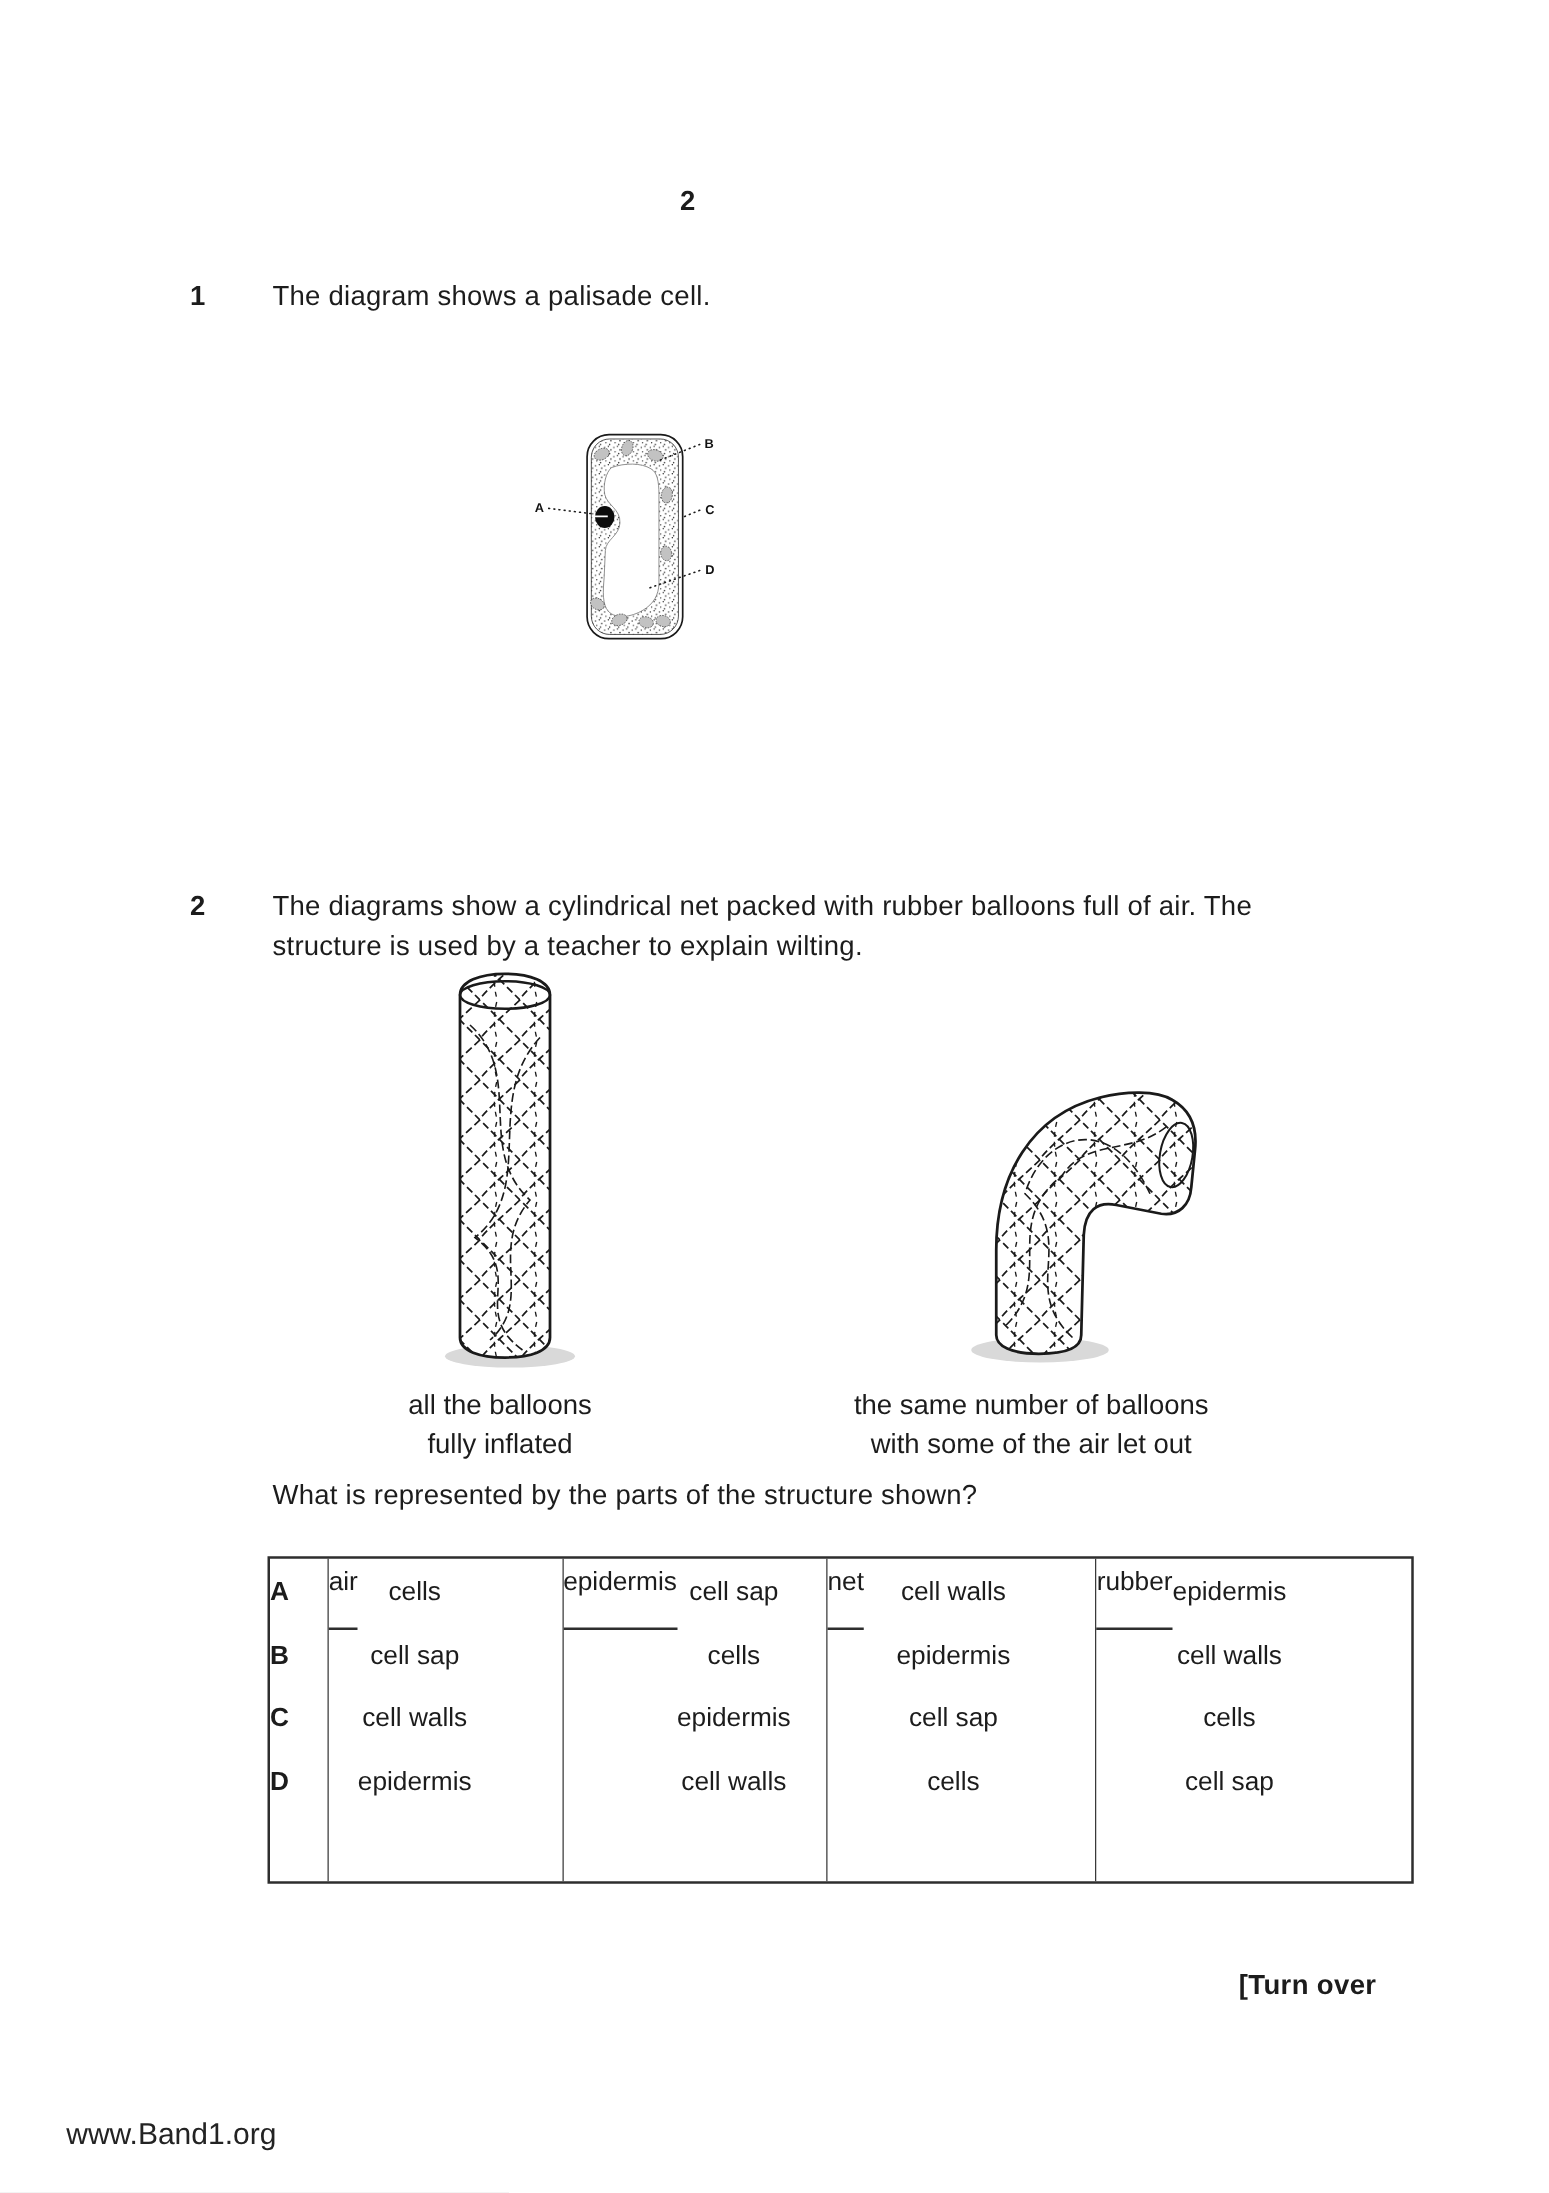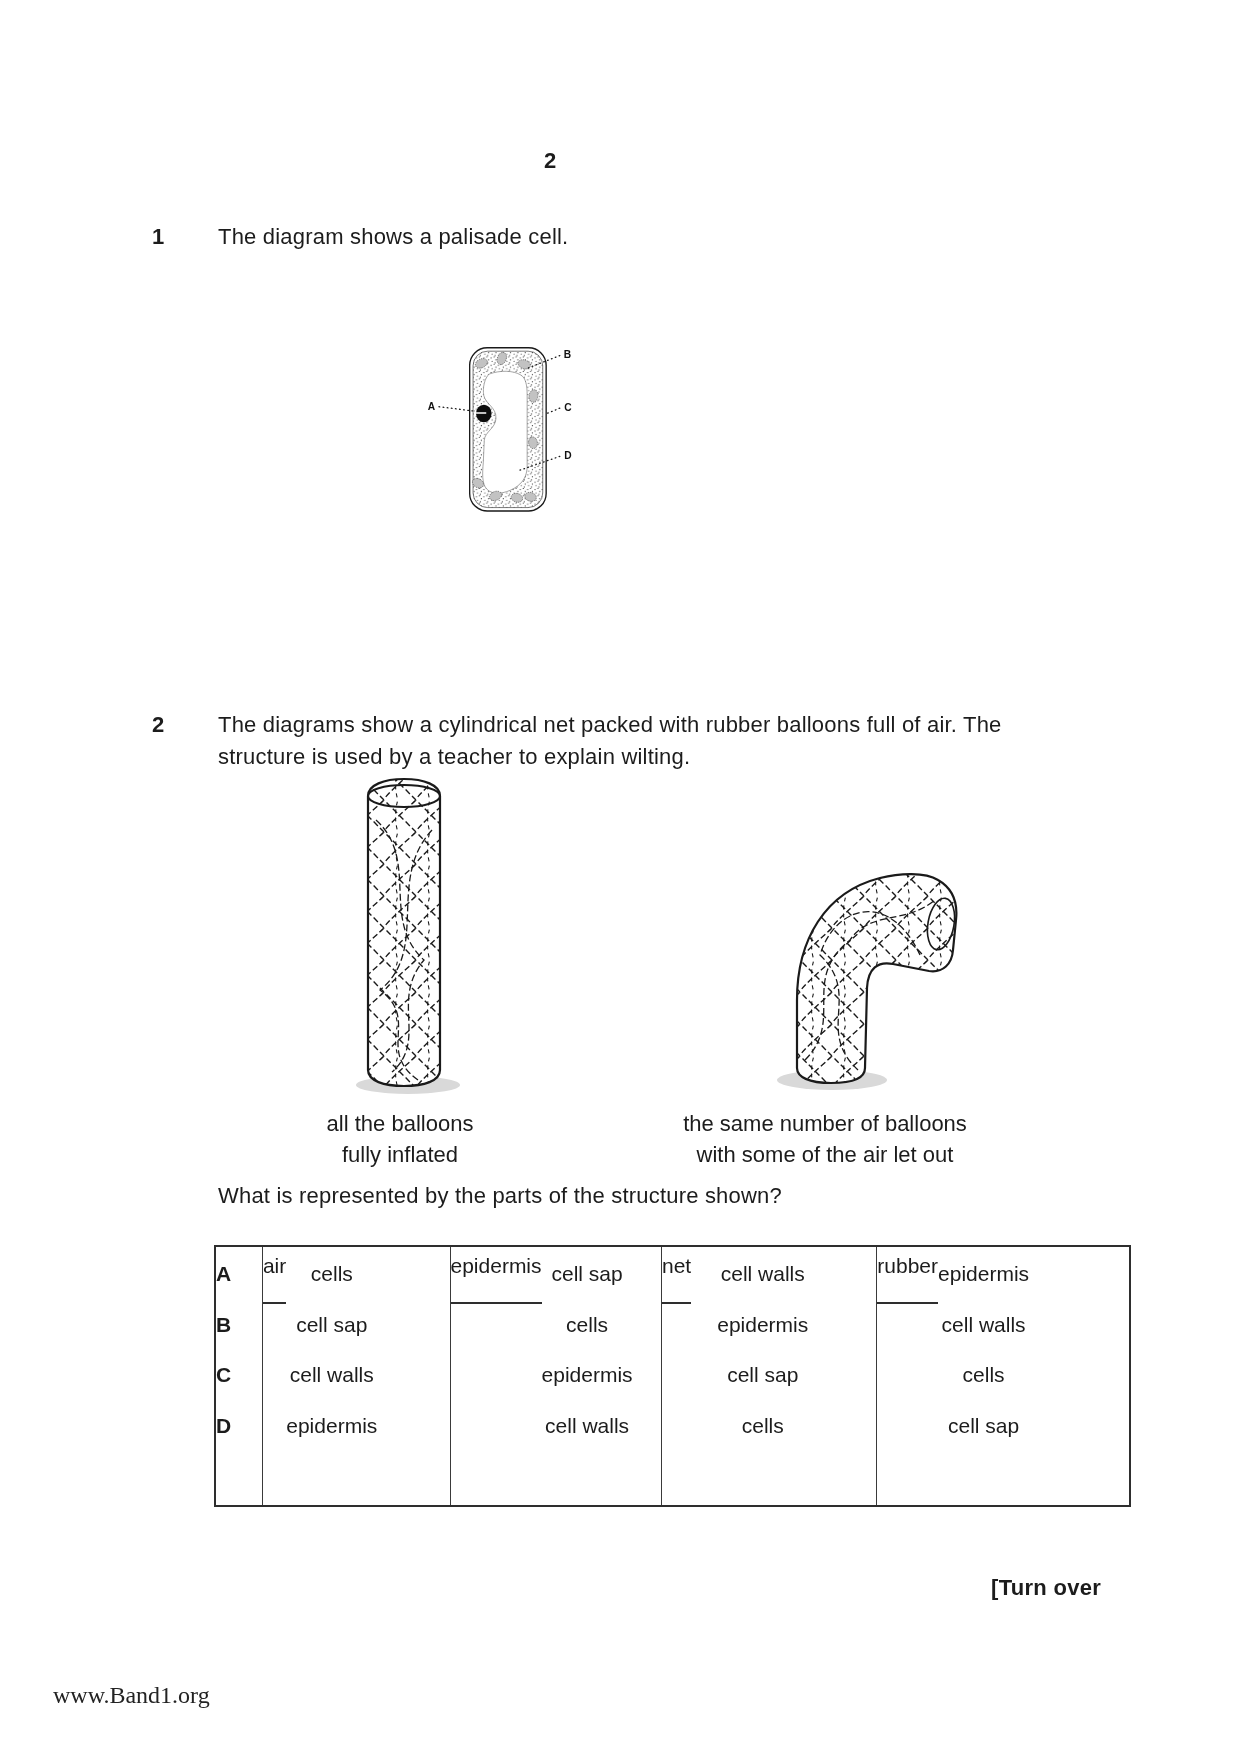--- a/index.html
+++ b/index.html
@@ -11,21 +11,21 @@
     font-family:"Liberation Sans",sans-serif;
     color:#1c1c1c;
     overflow:hidden;
   }
   .abs{position:absolute;}
   .pgnum{font-weight:bold;font-size:22px;}
   .qnum{font-weight:bold;font-size:22px;}
   .qtext{font-size:22px;letter-spacing:0.2px;white-space:nowrap;}
   .caption{font-size:22px;text-align:center;line-height:31px;}
   .turnover{font-weight:bold;font-size:22px;letter-spacing:0.3px;}
-  .sitemark{font-family:Liberation Serif, serif;font-size:24px;color:#232323;}
+  .sitemark{font-family:Liberation Sans, sans-serif;font-size:24px;color:#232323;margin-top:12px;}
 
   
   .mcq-table{
     display:flex;flex-direction:row;
     border:2px solid #2e2e2e;
     box-sizing:border-box;
     background:#fff;
   }
   .mcq-col{display:flex;box-sizing:border-box;}
   .mcq-col + .mcq-col{border-left:1.5px solid #3a3a3a;}

